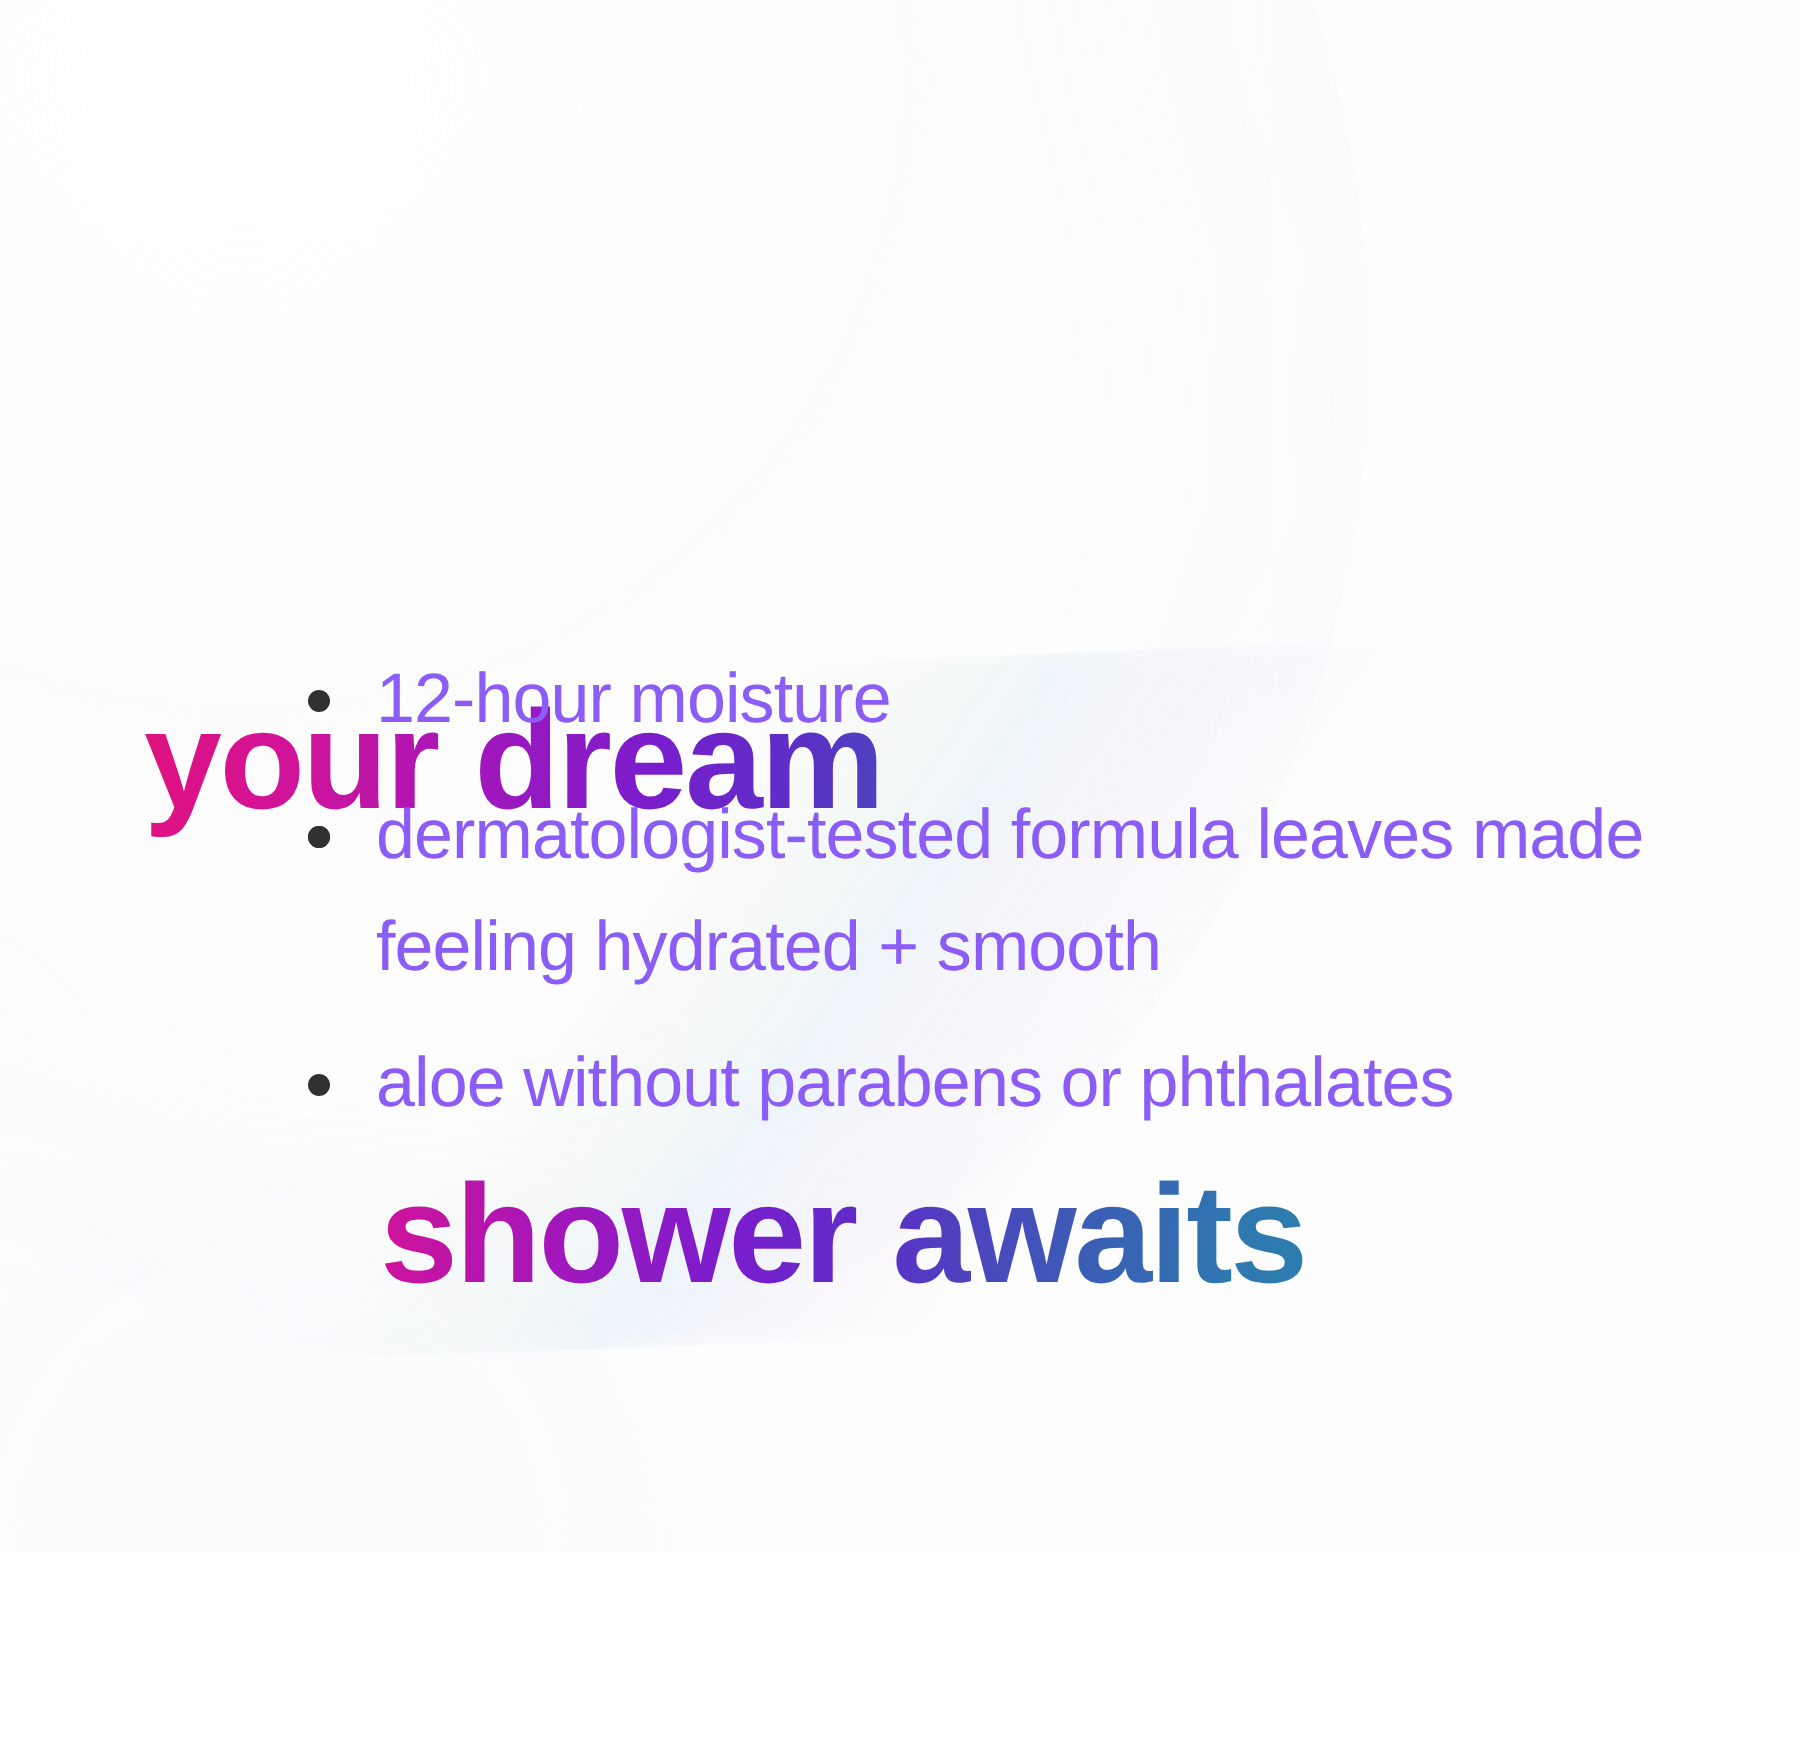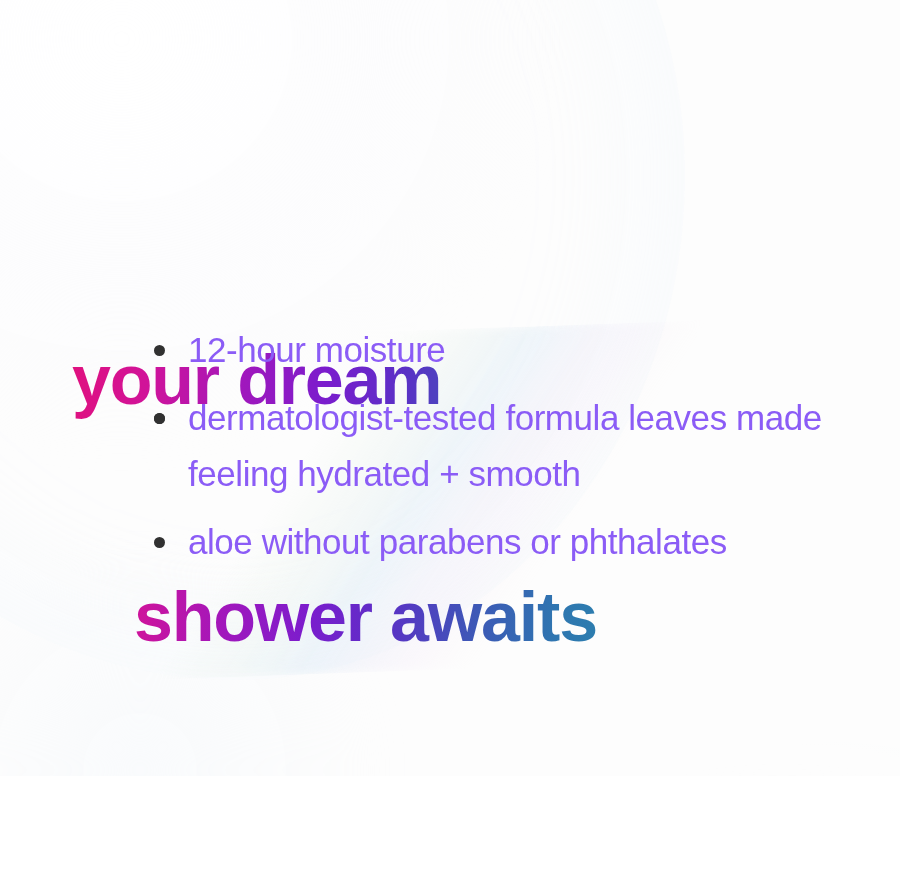--- a/index.html
+++ b/index.html
@@ -242,21 +242,21 @@
       #2f76b0 88%,
       #2b82ae 100%);
     background-size: 560px 200%;
     background-position: 0 0;
     -webkit-background-clip: text;
     background-clip: text;
     color: transparent;
     -webkit-text-fill-color: transparent;
   }
   .headline .hl-line.line2 {
-    margin-left: 62px;
+    margin-left: 118px;
     background-position: -78px 0;
   }
 
   .bullets {
     position: absolute;
     left: 150px;
     top: 322px;
     width: 740px;
     list-style: none;
     margin: 0;

